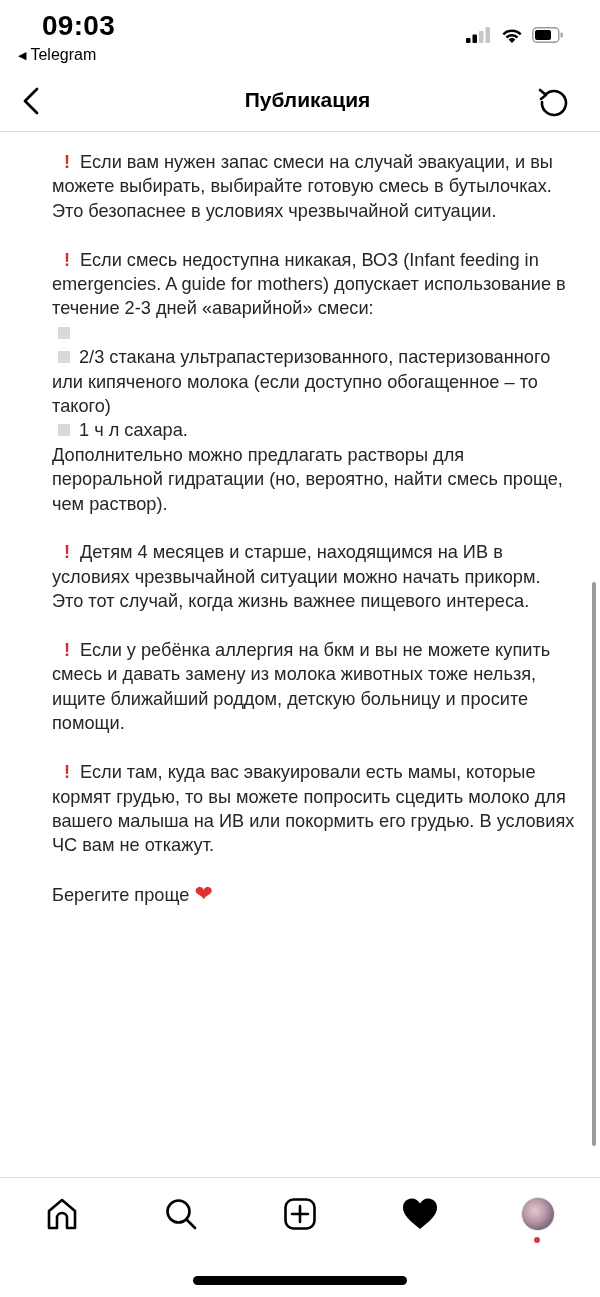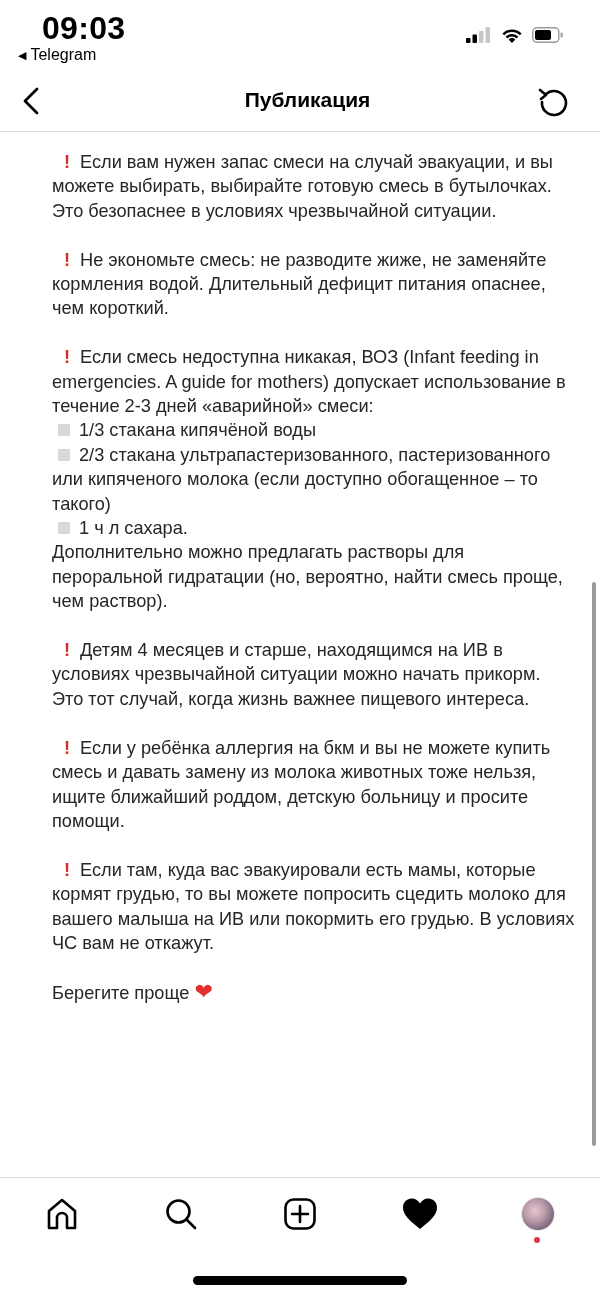--- a/index.html
+++ b/index.html
@@ -1,20 +1,20 @@
 <!DOCTYPE html>
 <html><head>
 <meta charset="utf-8">
 <style>
   * { box-sizing: border-box; margin: 0; padding: 0; }
   html, body { width: 600px; height: 1297px; background: #ffffff; overflow: hidden; }
   body { font-family: "Liberation Sans", "DejaVu Sans", sans-serif; color: #000; position: relative; }
 
   .status-bar { position: absolute; top: 0; left: 0; width: 600px; height: 72px; }
-  .status-time { position: absolute; left: 42px; top: 10px; font-size: 32px; font-weight: 600; letter-spacing: 0.3px; }
+  .status-time { position: absolute; left: 42px; top: 10px; font-size: 28px; font-weight: 600; letter-spacing: 0.3px; }
   .back-app { position: absolute; left: 18px; top: 46px; font-size: 16px; display: flex; align-items: center; gap: 4px; }
   .back-app .tri { font-size: 11px; }
   .status-icons { position: absolute; right: 36px; top: 26px; display: flex; align-items: center; gap: 8px; }
 
   .nav-bar { position: absolute; top: 72px; left: 0; width: 600px; height: 60px; border-bottom: 1px solid #dbdbdb; }
   .nav-back { position: absolute; left: 14px; top: 12px; width: 34px; height: 34px; display: flex; align-items: center; justify-content: center; }
   .nav-title { position: absolute; left: 0; right: 0; top: 16px; text-align: center; font-size: 21px; font-weight: 600; padding-left: 15px; }
   .nav-refresh { position: absolute; right: 28px; top: 12px; width: 36px; height: 36px; display: flex; align-items: center; justify-content: center; }
 
   .content { position: absolute; top: 150px; left: 24px; width: 552px; font-size: 18.2px; line-height: 24.4px; color: #262626; }
@@ -79,25 +79,22 @@
       <path d="M3 5 L9 10 L4 14" fill="none" stroke="#000" stroke-width="2.6" stroke-linecap="round" stroke-linejoin="round"></path>
     </svg>
   </div>
 </div>
 
 <div class="content">
   <div class="para">
     <span class="bang">!</span><span>Если вам нужен запас смеси на случай эвакуации, и вы можете выбирать, выбирайте готовую смесь в бутылочках. Это безопаснее в условиях чрезвычайной ситуации.</span>
   </div>
   <div class="para">
-    <span class="bang">!</span><span>Не экономьте смесь: не разводите жиже, не заменяйте кормления водой. Длительный дефицит питания опаснее, чем короткий.</span>
-  </div>
-  <div class="para">
     <div><span class="bang">!</span><span>Если смесь недоступна никакая, ВОЗ (Infant feeding in emergencies. A guide for mothers) допускает использование в течение 2-3 дней «аварийной» смеси:</span></div>
-    <div><span class="sq"></span><span>1/3 стакана кипячёной воды</span></div>
+    <div><span class="sq"></span></div>
     <div><span class="sq"></span><span>2/3 стакана ультрапастеризованного, пастеризованного или кипяченого молока (если доступно обогащенное – то такого)</span></div>
     <div><span class="sq"></span><span>1 ч л сахара.</span></div>
     <div>Дополнительно можно предлагать растворы для пероральной гидратации (но, вероятно, найти смесь проще, чем раствор).</div>
   </div>
   <div class="para">
     <span class="bang">!</span><span>Детям 4 месяцев и старше, находящимся на ИВ в условиях чрезвычайной ситуации можно начать прикорм. Это тот случай, когда жизнь важнее пищевого интереса.</span>
   </div>
   <div class="para">
     <span class="bang">!</span><span>Если у ребёнка аллергия на бкм и вы не можете купить смесь и давать замену из молока животных тоже нельзя, ищите ближайший роддом, детскую больницу и просите помощи.</span>
   </div>

